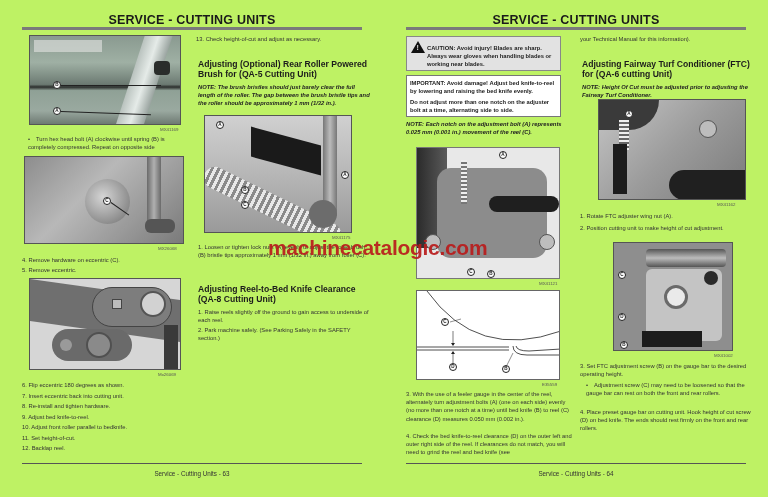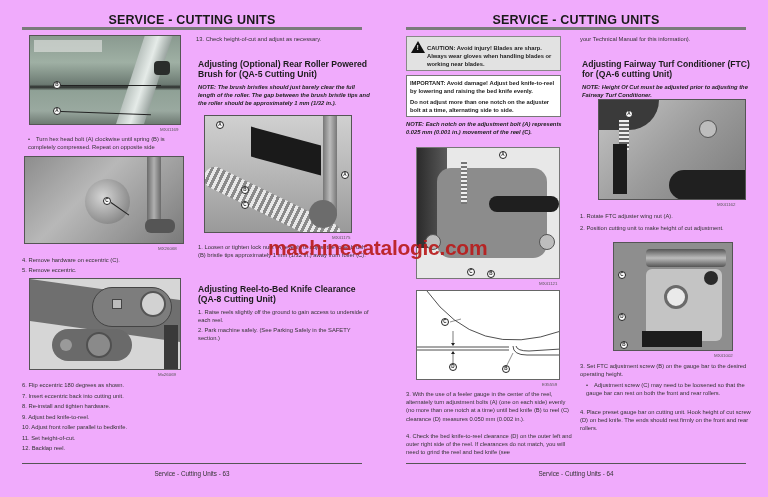--- a/index.html
+++ b/index.html
@@ -1,19 +1,19 @@
 <!DOCTYPE html>
 <html><head>
 <meta charset="utf-8">
 <style>
   * { box-sizing: border-box; margin: 0; padding: 0; }
   html, body { width: 768px; height: 497px; overflow: hidden; background: #ffffff; }
   body { font-family: "Liberation Sans", sans-serif; color: #222; position: relative; }
 
-  .page { position: absolute; top: 0; width: 384px; height: 497px; background: #f0abfc; }
+  .page { position: absolute; top: 0; width: 384px; height: 497px; background: #bef264; }
   .page.left { left: 0; }
   .page.right { left: 384px; }
 
   .page-title {
     position: absolute; top: 13px; left: 0; width: 384px; text-align: center;
     font-weight: bold; font-size: 12.5px; letter-spacing: 0.2px; color: #1a1a1a;
   }
   .title-rule { position: absolute; top: 27px; left: 22px; width: 340px; height: 3px; background: #7a7a7a; }
   .footer-rule { position: absolute; top: 463px; left: 22px; width: 340px; height: 1px; background: #555; }
   .footer-text { position: absolute; top: 470px; left: 0; width: 384px; text-align: center; font-size: 6.3px; color: #333; }

